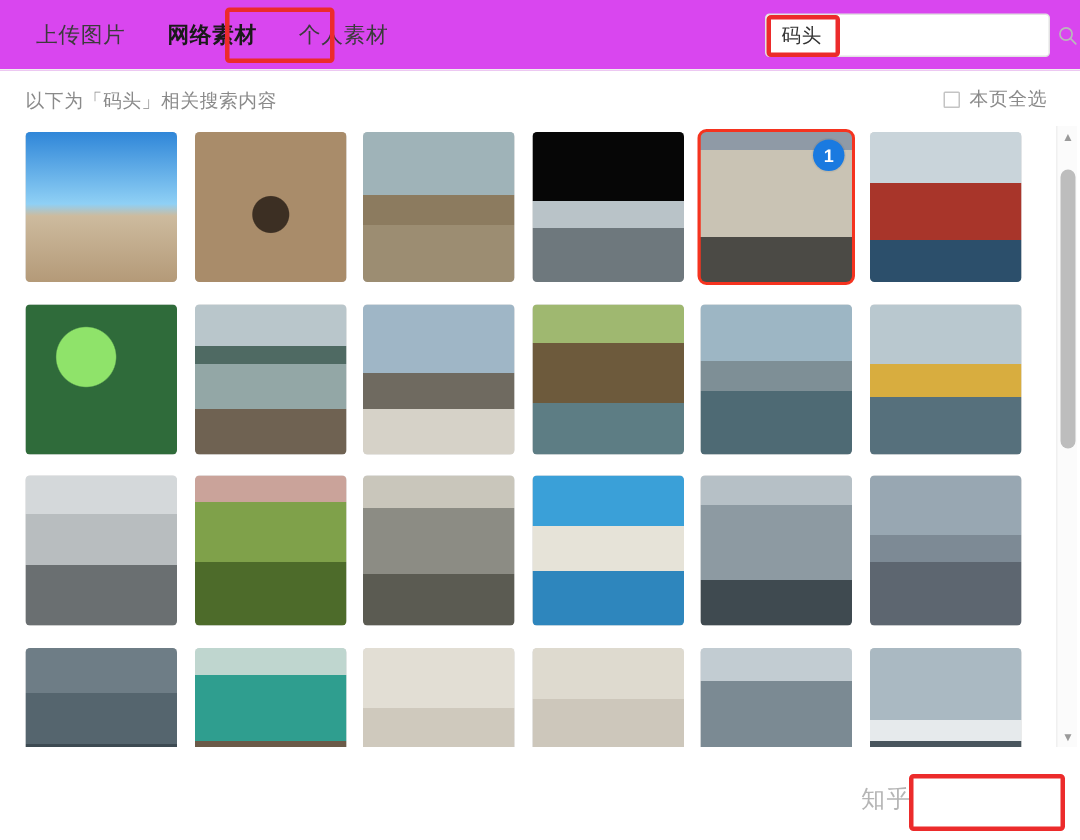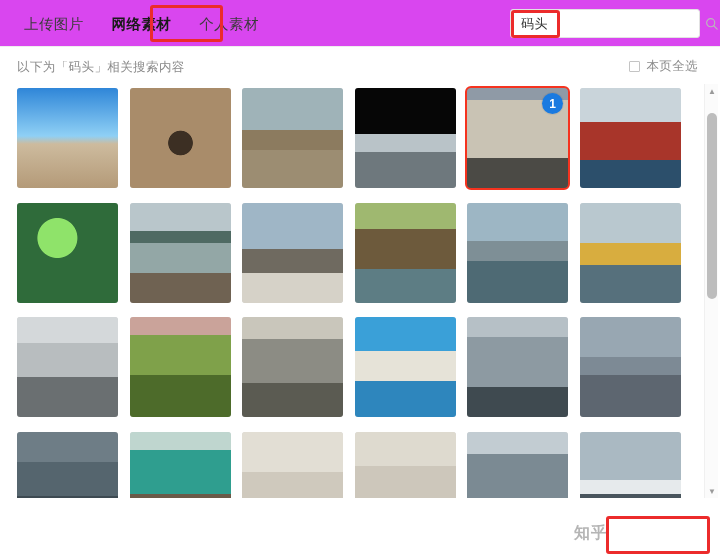--- a/index.html
+++ b/index.html
@@ -226,21 +226,21 @@
     cursor: pointer;
   }
 
   
   .zhihu-mark {
     position: absolute;
     right: 112px; bottom: 16px;
     font-size: 16px;
     color: #b5b5b5;
     letter-spacing: 1px;
-    font-weight: bold;
+    font-weight: normal;
   }
 
   .user-badge {
     position: absolute;
     right: 14px; bottom: 10px;
     height: 30px;
     padding: 0 9px;
     background: #1b4fe0;
     color: #ffffff;
     font-size: 15px;

